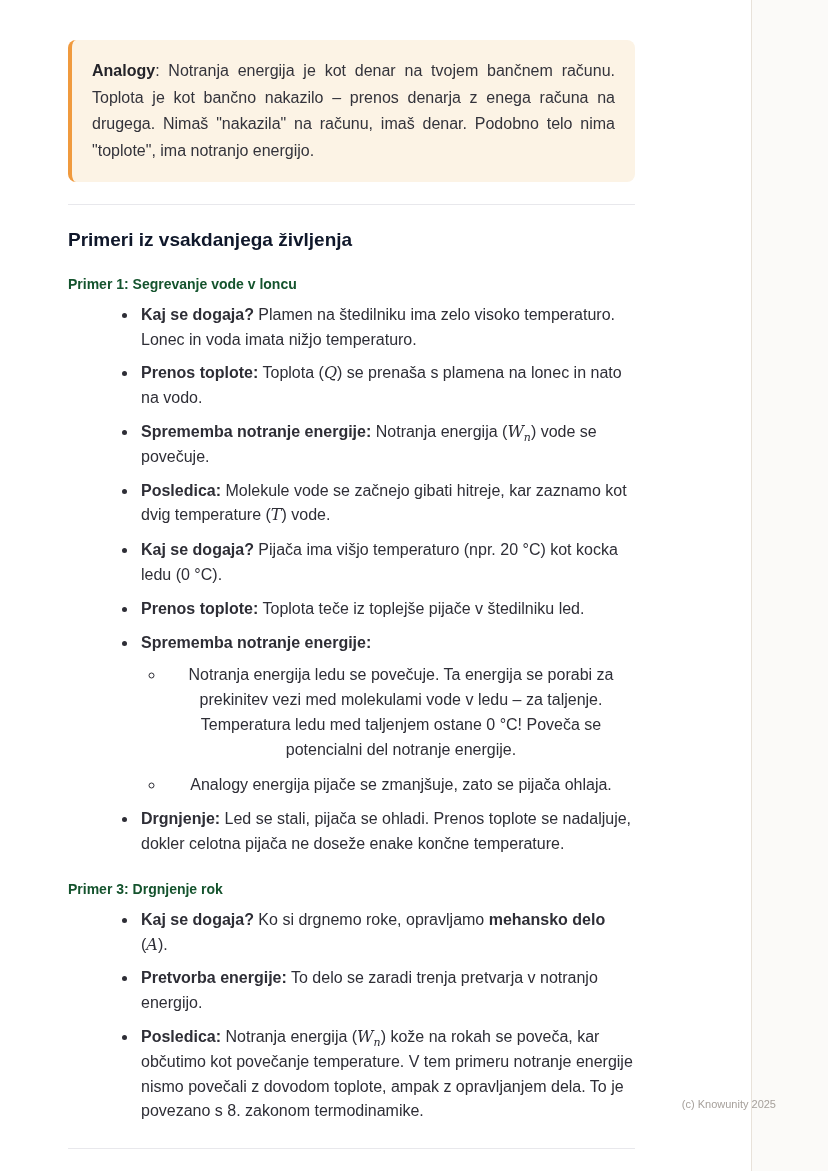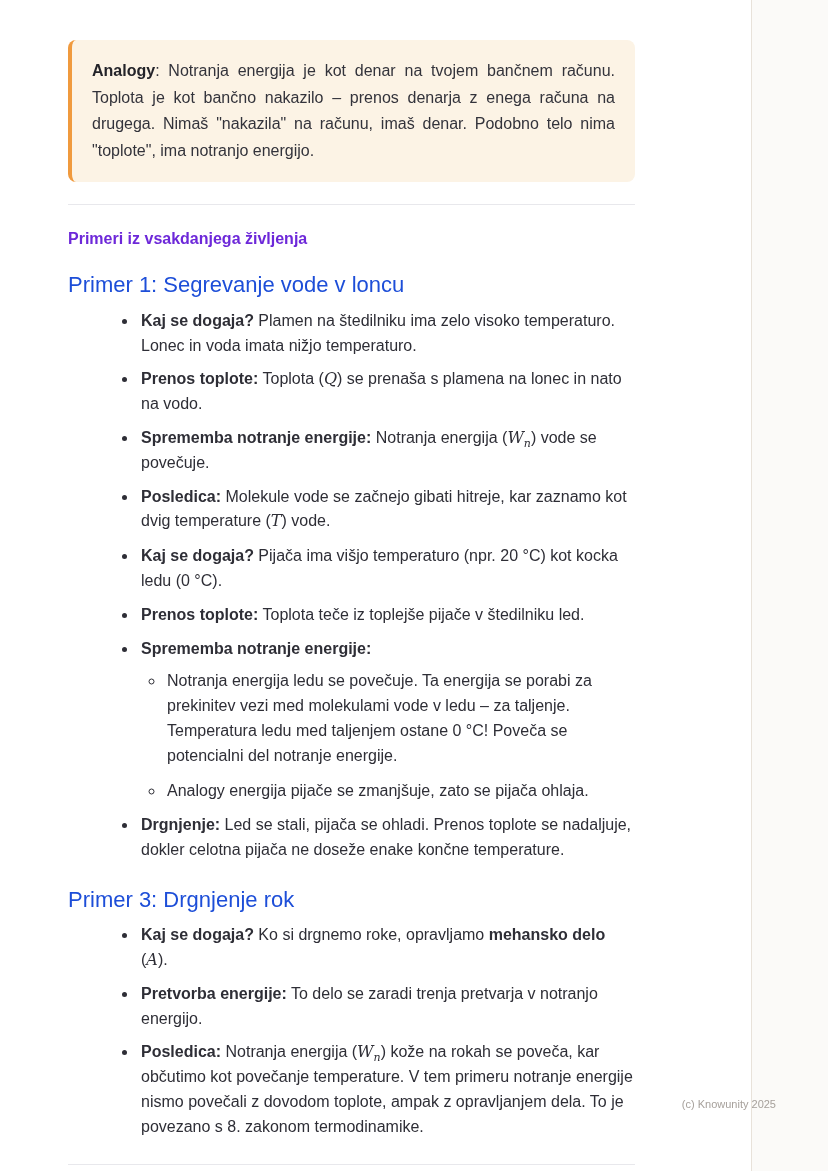--- a/index.html
+++ b/index.html
@@ -46,49 +46,50 @@
   .callout-text strong { color: #232329; }
   .divider {
     border: none;
     border-top: 1px solid #e8e8ec;
     margin: 22px 0 0 0;
     width: 567px;
   }
   .divider.bottom { margin-top: 24px; }
   .page-heading {
     margin: 24px 0 0 0;
-    font-size: 16px;
+    font-size: 19px;
     line-height: 1.2;
     font-weight: 700;
-    color: #6d28d9;
+    color: #0f172a;
   }
   .example-title {
     margin: 24px 0 0 0;
-    font-size: 22px;
+    font-size: 14px;
     line-height: 1.2;
-    font-weight: 400;
-    color: #1d4ed8;
+    font-weight: 700;
+    color: #14532d;
   }
   .bullet-list {
     margin: 10px 0 0 0;
     padding-left: 26px;
     width: 567px;
     list-style: disc;
   }
   .bullet-list > li {
     margin-bottom: 9px;
     font-size: 16px;
     line-height: 1.55;
     padding-left: 3px;
     margin-left: 44px;
   }
   .sub-list {
     list-style: circle;
     margin: 8px 0 0 0;
     padding-left: 24px;
+    text-align: center;
   }
   .sub-list > li {
     margin-bottom: 10px;
     padding-left: 2px;
   }
   .math {
     font-family: "DejaVu Serif", "Liberation Serif", serif;
     font-style: italic;
   }
   sub.math { font-size: 11px; line-height: 0; }

